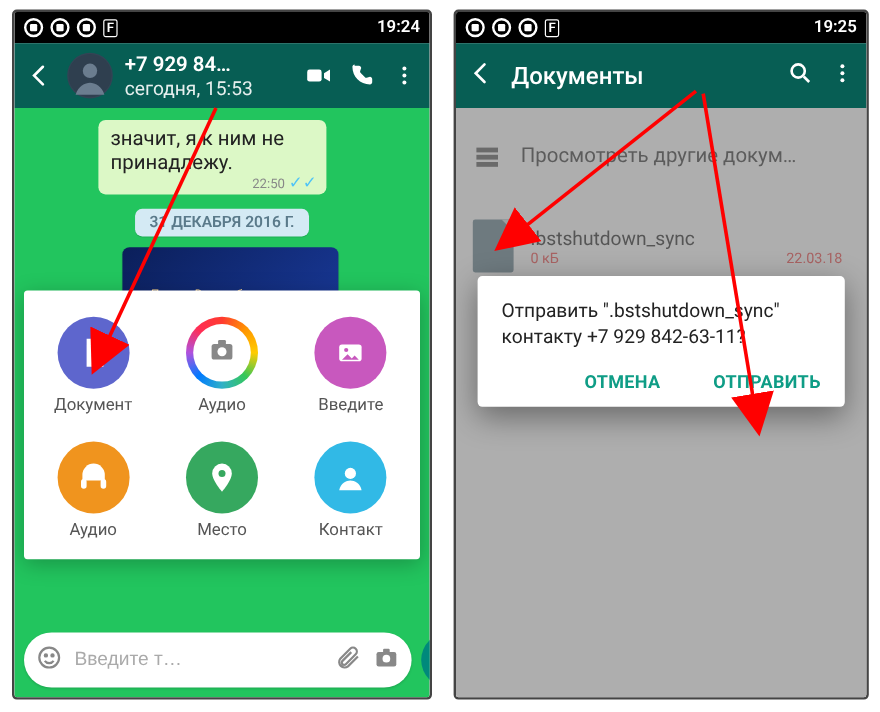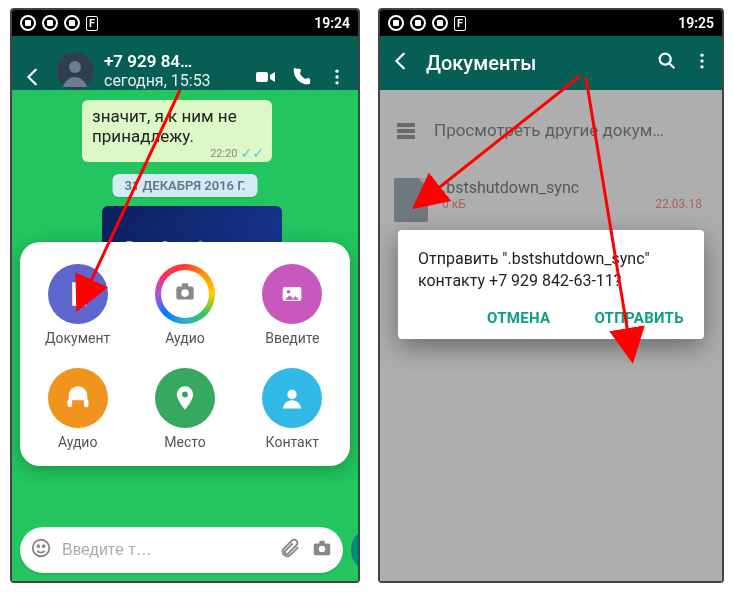--- a/index.html
+++ b/index.html
@@ -8,37 +8,37 @@
   .phone { position: absolute; border: 2px solid #444; border-radius: 4px; overflow: hidden; background: #fff; }
   .phone.left { left: 10px; top: 8px; width: 350px; height: 575px; }
   .phone.right { left: 378px; top: 8px; width: 346px; height: 575px; }
 
   
   .status { height: 26px; background: #000; color: #fff; display: flex; align-items: center; padding: 0 8px; font-size: 14px; font-weight: 600; }
   .status .icons { display: flex; gap: 6px; align-items: center; }
   .status .spacer { flex: 1; }
 
   
-  .wa-bar { height: 54px; background: #075e54; display: flex; align-items: flex-end; padding: 0 8px; gap: 10px; color: #fff; }
+  .wa-bar { height: 54px; background: #075e54; display: flex; align-items: center; padding: 0 8px; gap: 10px; color: #fff; }
   .avatar { width: 38px; height: 38px; border-radius: 50%; background: #345; flex: none; display: flex; align-items: center; justify-content: center; color:#ccc; font-size:11px; }
   .wa-bar .title { flex: 1; min-width: 0; }
   .wa-bar .title .name { font-size: 17px; font-weight: 600; white-space: nowrap; overflow: hidden; text-overflow: ellipsis; }
   .wa-bar .title .sub { font-size: 16px; opacity: .9; }
   .wa-bar .ico { width: 26px; height: 26px; display:flex; align-items:center; justify-content:center; }
 
   
   .chat { position: relative; height: calc(100% - 26px - 54px); background: #22c55e; }
   .bubble-out { position: absolute; left: 70px; top: 10px; background: #dcf8c6; border-radius: 6px; padding: 6px 10px 16px 10px; width: 190px; font-size: 17px; color: #222; }
   .bubble-out .meta { position: absolute; right: 8px; bottom: 2px; font-size: 11px; color: #888; display: flex; gap: 3px; align-items: center; }
   .ticks { color: #4fc3f7; font-size: 14px; line-height: 1; }
   .date-pill { position: absolute; left: 50%; transform: translateX(-50%); top: 84px; background: #d4eaf4; color: #5a7a8a; font-size: 13px; font-weight: 600; padding: 4px 12px; border-radius: 6px; box-shadow: 0 1px 0 rgba(0,0,0,.1); }
   .media-thumb { position: absolute; left: 90px; top: 116px; width: 180px; height: 90px; border-radius: 6px; background: linear-gradient(135deg,#0b1f5a,#1a3b9e); box-shadow: 0 1px 1px rgba(0,0,0,.2); overflow: hidden; display:flex; align-items:center; justify-content:center; color:#ffd78a; font-size:10px; text-align:center; padding:6px; font-style: italic; }
 
   
-  .sheet { position: absolute; left: 8px; right: 8px; top: 152px; background: #fff; border-radius: 20px; padding: 16px 6px 6px 6px; box-shadow: 0 4px 18px rgba(0,0,0,.25); }
+  .sheet { position: absolute; left: 8px; right: 8px; top: 152px; background: #fff; border-radius: 3px; padding: 16px 6px 6px 6px; box-shadow: 0 4px 18px rgba(0,0,0,.25); }
   .grid { display: grid; grid-template-columns: repeat(3, 1fr); gap: 6px 4px; }
   .opt { display: flex; flex-direction: column; align-items: center; gap: 6px; padding: 6px 0 10px; cursor: pointer; }
   .opt .circle { width: 60px; height: 60px; border-radius: 50%; display:flex; align-items:center; justify-content:center; color:#fff; }
   .opt .lbl { font-size: 14px; color: #555; }
   .c-doc { background:#5e66cd; }
   .c-cam { background: conic-gradient(#ff3b30,#ff9500,#ffcc00,#34c759,#30b0c7,#007aff,#af52de,#ff2d55,#ff3b30); position:relative; }
   .c-cam::after { content:""; position:absolute; inset:6px; background:#fff; border-radius:50%; }
   .c-cam .inner { position:relative; z-index:1; color:#888; }
   .c-gal { background:#c858be; }
   .c-aud { background:#f0941e; }
@@ -51,21 +51,21 @@
   .compose-box input { flex:1; border:none; outline:none; font-size:16px; background:transparent; color:#333; }
   .compose-box input::placeholder { color:#aaa; }
   .mic { width:46px; height:46px; border-radius:50%; background:#00897b; display:flex; align-items:center; justify-content:center; color:#fff; flex:none; }
 
   
   .docs-bar { height: 54px; background: #075e54; color:#fff; display:flex; align-items:center; padding:0 10px; gap:14px; }
   .docs-bar .title { font-size: 20px; font-weight:500; flex:1; }
   .docs-body { position: relative; height: calc(100% - 26px - 54px); background:#fff; }
   .scrim { position:absolute; inset:0; background:rgba(120,120,120,.6); }
   .browse-row { position:absolute; left:0; right:0; top:16px; height:48px; display:flex; align-items:center; padding:0 14px; gap:16px; color:#333; font-size:17px; }
-  .file-row { position:absolute; left:0; right:0; top:88px; height:54px; display:flex; align-items:flex-start; padding:0 14px; gap:14px; }
+  .file-row { position:absolute; left:0; right:0; top:88px; height:54px; display:flex; align-items:center; padding:0 14px; gap:14px; }
   .file-ico { width:34px; height:44px; background:#607d8b; border-radius:2px; position:relative; flex:none; }
   .file-ico::after { content:""; position:absolute; right:0; top:0; border-left:10px solid transparent; border-top:10px solid #cfd8dc; }
   .file-txt .fname { font-size:16px; color:#222; }
   .file-meta { display:flex; justify-content:space-between; width:260px; font-size:12px; color:#ef4444; }
   .dialog { position:absolute; left:18px; right:18px; top:140px; background:#fff; border-radius:4px; box-shadow:0 8px 26px rgba(0,0,0,.4); padding:18px 20px 12px; }
   .dialog .msg { font-size:16px; color:#222; line-height:1.35; margin-bottom:18px; }
   .dialog .actions { display:flex; justify-content:flex-end; gap:44px; }
   .dialog .actions span { color:#0f9d86; font-weight:700; font-size:15px; cursor:pointer; letter-spacing:.3px; }
 
   
@@ -123,21 +123,21 @@
             <circle cx="12" cy="5" r="2"></circle>
             <circle cx="12" cy="12" r="2"></circle>
             <circle cx="12" cy="19" r="2"></circle>
           </svg>
       </span>
     </div>
     <div class="chat">
       <div class="bubble-out">
         <span>значит, я к ним не принадлежу.</span>
         <span class="meta">
-          <span>22:20</span>
+          <span>22:50</span>
           <span class="ticks">✓✓</span>
         </span>
       </div>
       <div class="date-pill">31 ДЕКАБРЯ 2016 Г.</div>
       <div class="media-thumb">
         <span>Пусть с Вами в будущем году Произойдёт такая оказия…</span>
       </div>
 
       <div class="sheet">
         <div class="grid">

